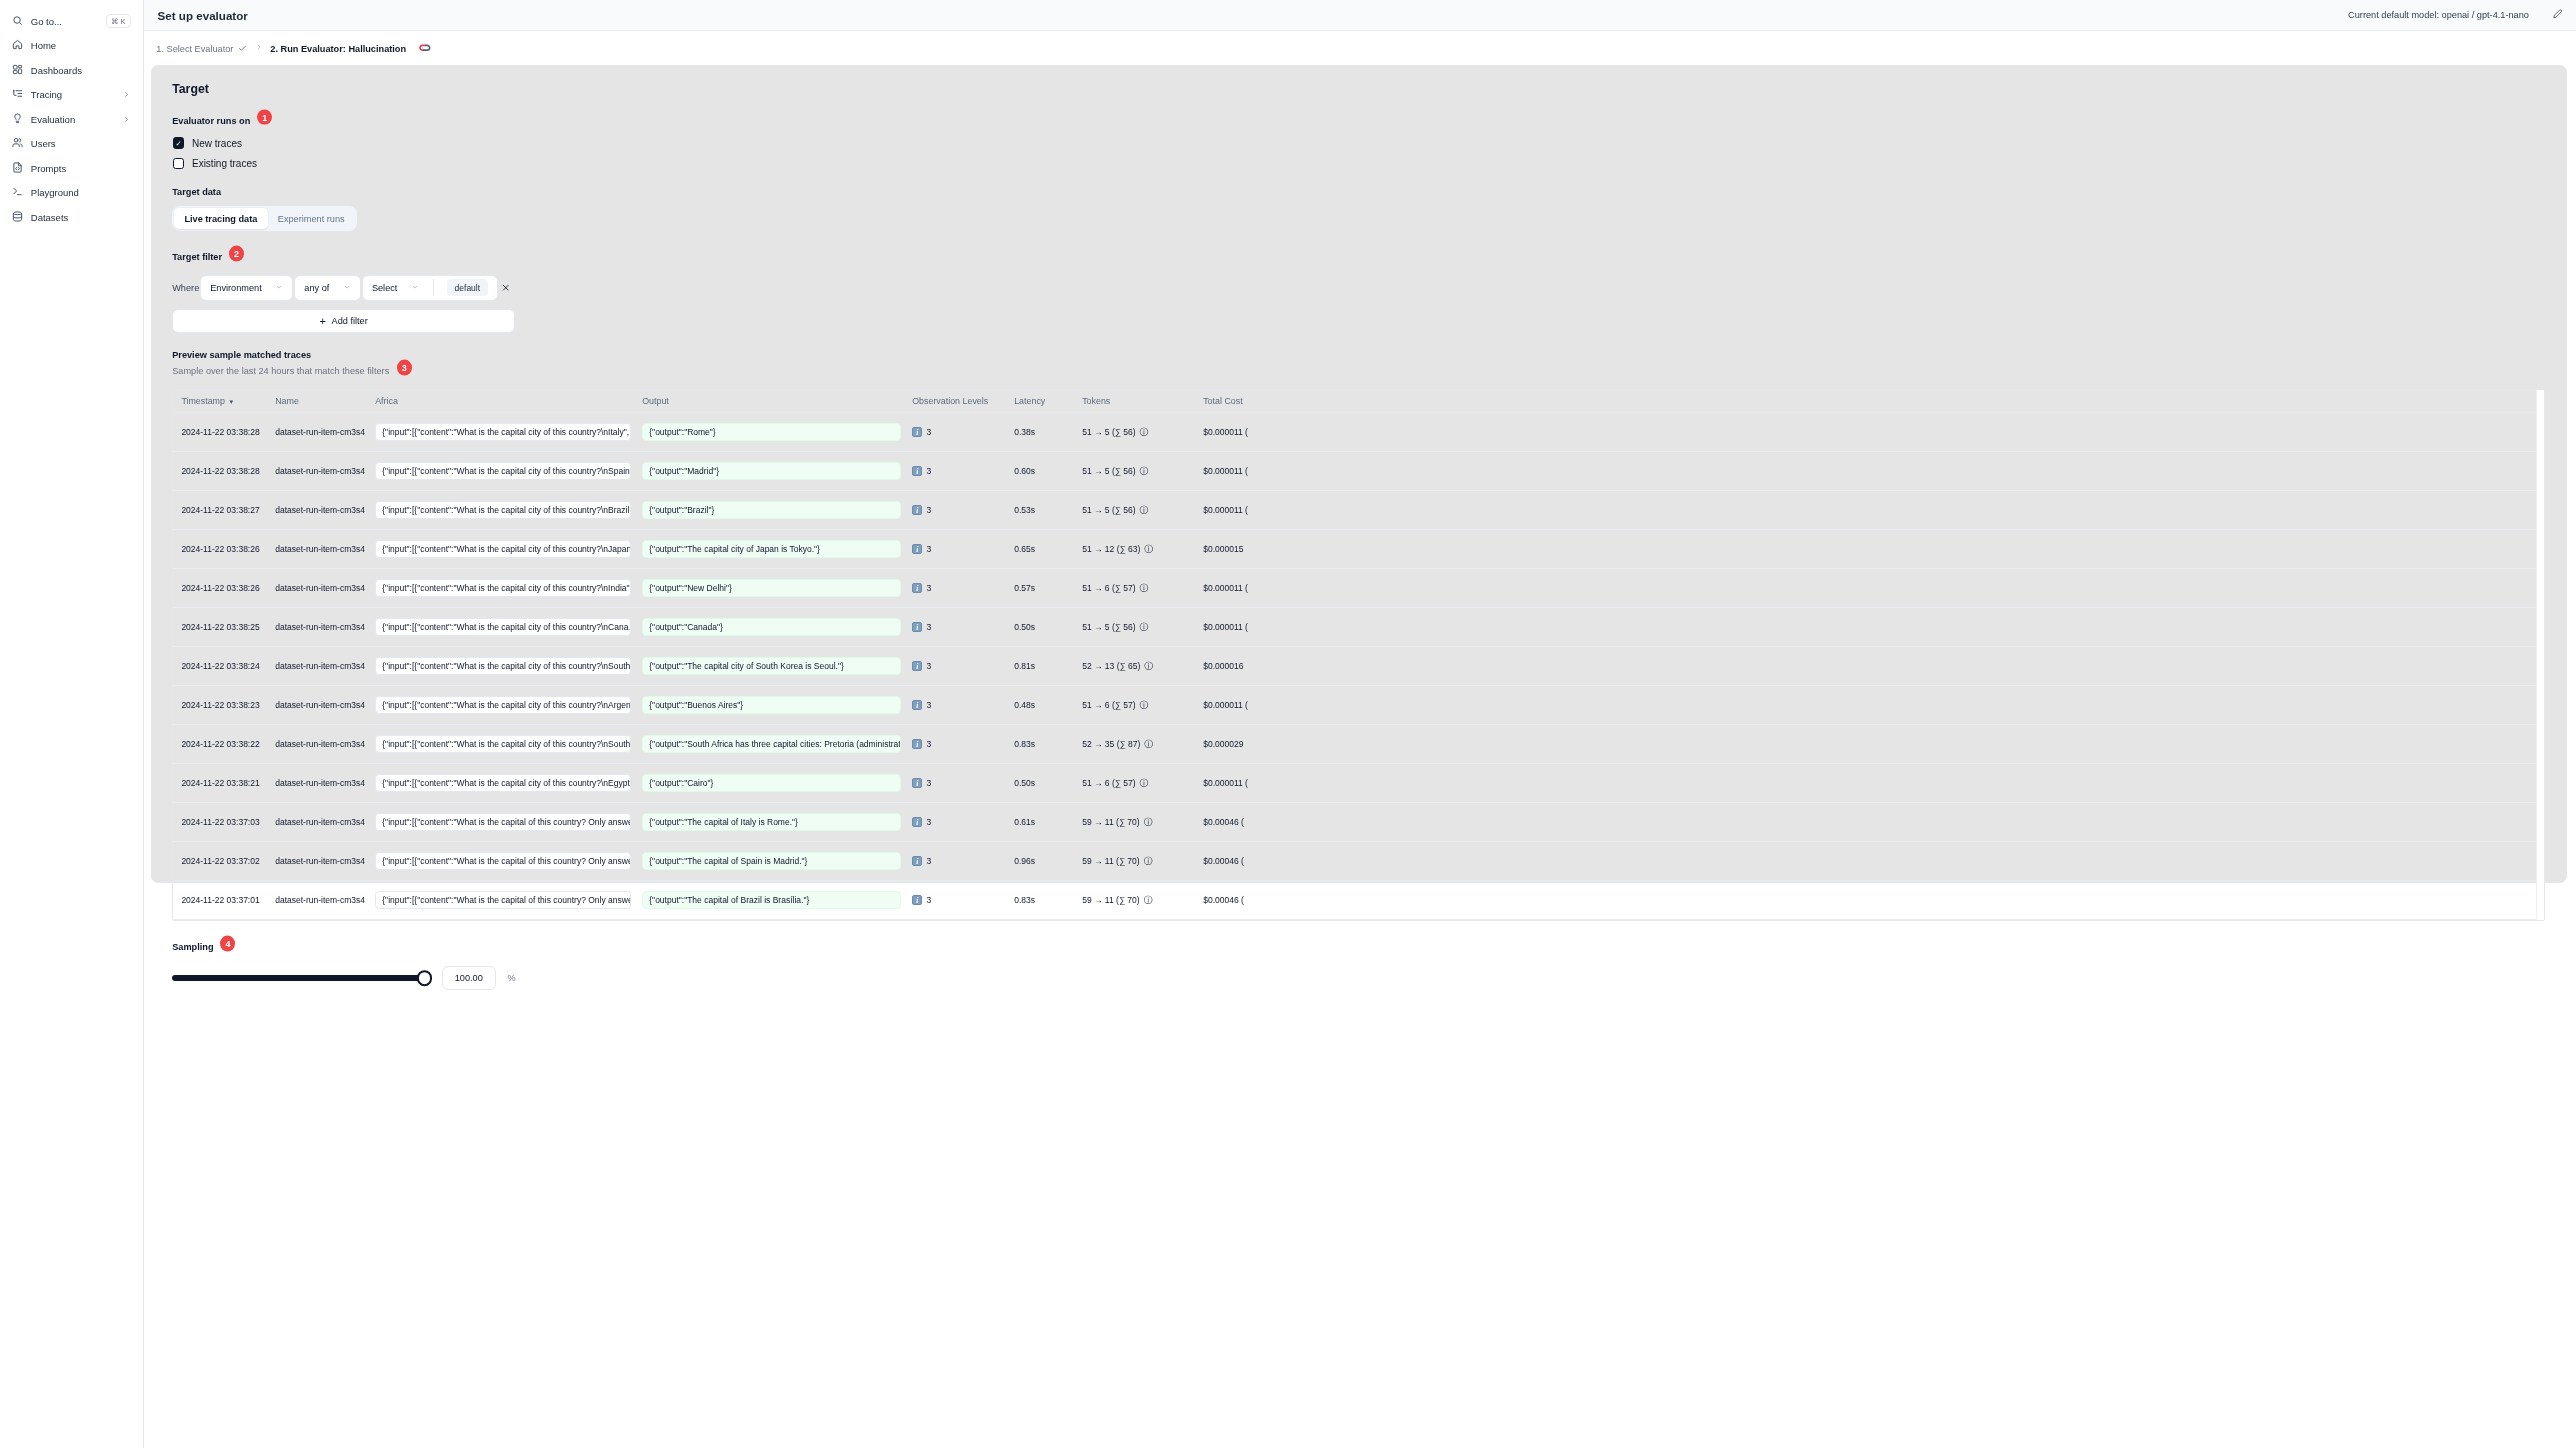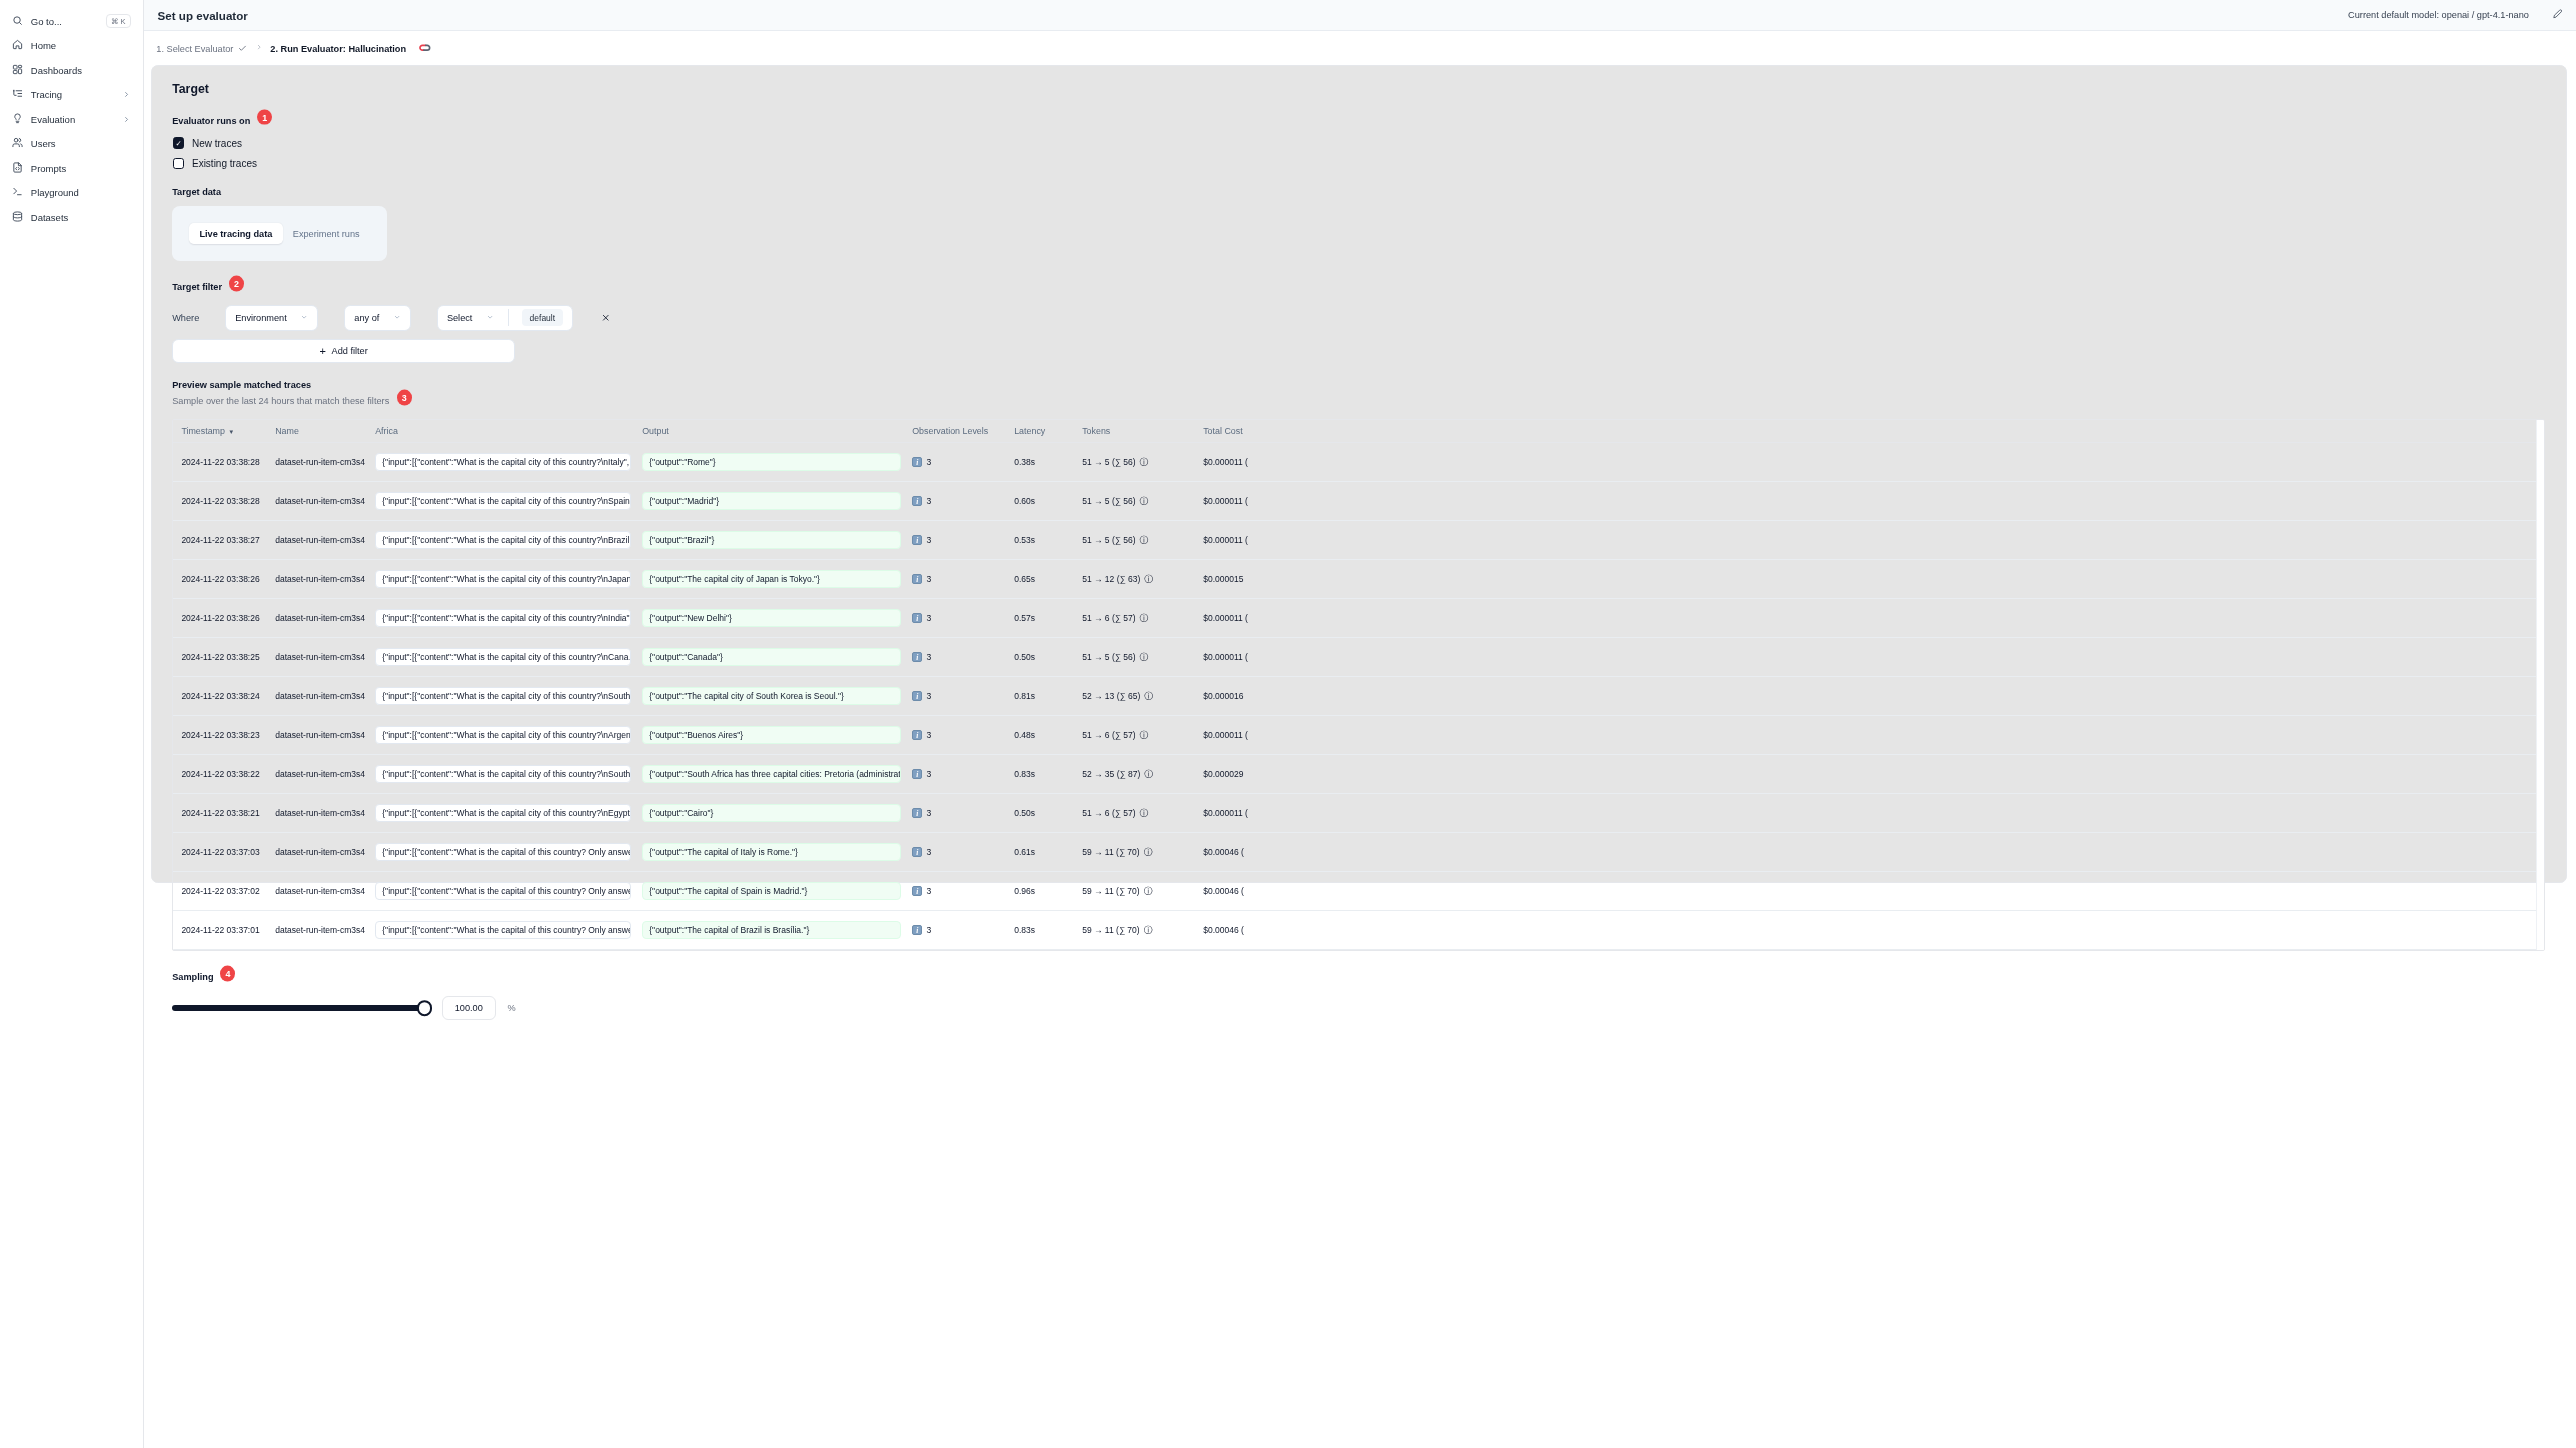--- a/index.html
+++ b/index.html
@@ -58,29 +58,29 @@
 
   .checkbox-row { display:flex; align-items:center; gap:7.5px; margin:0 0 8.9px 0.7px; font-size:10px; }
   .checkbox {
     width:11.6px; height:11.6px; border:1px solid #0f172a; border-radius:2.7px;
     display:flex; align-items:center; justify-content:center; cursor:pointer; background:#fff;
   }
   .checkbox.checked { background:#0f172a; }
   .checkbox.checked::after { content:"✓"; color:#fff; font-size:7.5px; font-weight:700; }
 
   .tg-data-label { margin:17.7px 0 8.9px; }
-  .segmented { display:inline-flex; background:#f1f5f9; border-radius:8px; padding:17px;align-items:center; }
+  .segmented { display:inline-flex; background:#f1f5f9; border-radius:8px; padding:2px;align-items:center; }
   .seg-tab {
     padding:5.5px 10.2px; font-size:9.2px; border-radius:4.8px; color:#64748b;
     font-weight:500; cursor:pointer; white-space:nowrap;
   }
   .seg-tab.active { background:#fff; color:#0f172a; box-shadow:0 0.7px 1.4px rgba(15,23,42,.10); font-weight:600; }
 
   .tg-filter-label { margin:18.4px 0 9.5px; }
-  .filter-row { display:flex; align-items:center; gap:26px; margin-bottom:8.9px; }
+  .filter-row { display:flex; align-items:center; gap:1px; margin-bottom:8.9px; }
   .where { font-size:9.2px; color:#334155; }
   .select {
     display:flex; align-items:center; gap:13.6px; border:0.7px solid #e2e8f0; border-radius:6.1px;
     padding:0 8.9px; height:26px; font-size:9.2px; color:#0f172a; cursor:pointer; background:#fff;
   }
   .select .chev { display:flex; }
   .v-divider { width:0.7px; height:16.4px; background:#e2e8f0; }
   .chip { background:#f1f5f9; border-radius:4.1px; padding:3.4px 7.5px; font-size:8.5px; color:#1f2937; }
   .x-btn { display:flex; align-items:center; cursor:pointer; padding:2.7px; }
 

